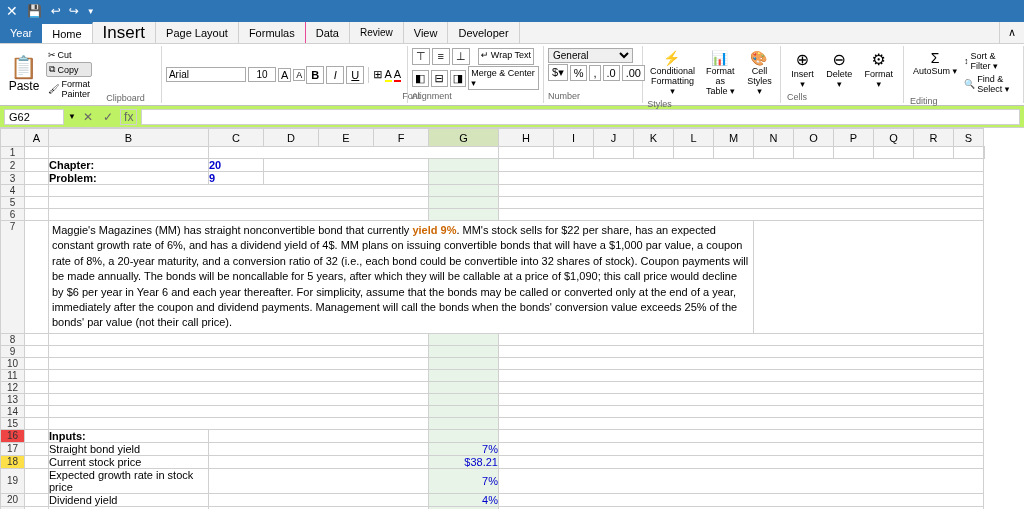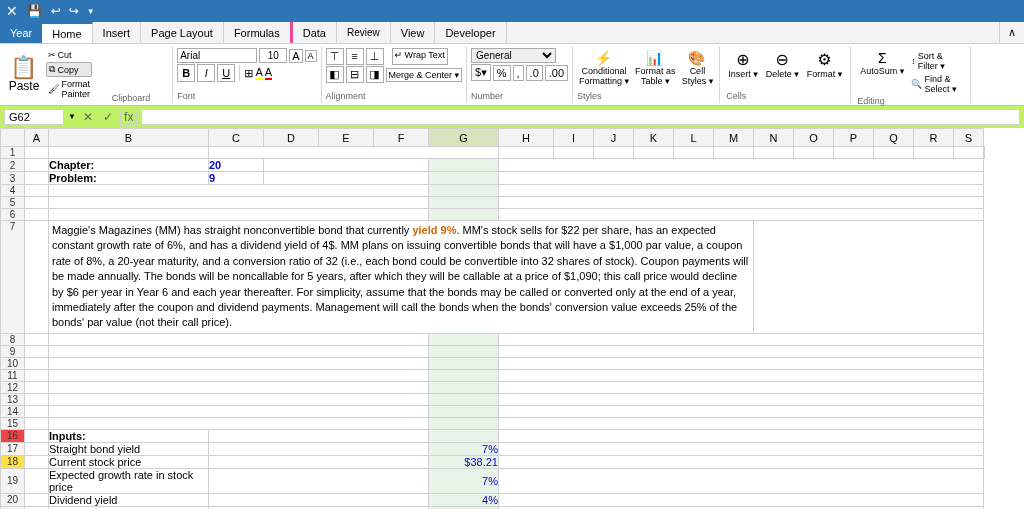--- a/index.html
+++ b/index.html
@@ -13,23 +13,23 @@
   <span style="color:white; font-size:14px; margin-right:4px;">✕</span>
   <span class="qat-btn">💾</span>
   <span class="qat-btn">↩</span>
   <span class="qat-btn">↪</span>
   <span class="qat-btn" style="font-size:8px;">▼</span>
 </div>
 
 <div style="background:#f3f3f3; border-bottom:1px solid #d0d0d0; display:flex; height:22px;">
   <div style="padding:3px 10px; font-size:11px; cursor:pointer; background:#2e75b6; color:white; display:flex; align-items:center;">Year</div>
   <div style="padding:3px 10px; font-size:11px; cursor:pointer; background:#fff; border-right:1px solid #d0d0d0; display:flex; align-items:center; border-top:2px solid #2e75b6;">Home</div>
-  <div style="padding:3px 10px; font-size:11px; cursor:pointer; border-right:1px solid #d0d0d0; display:flex; align-items:center;">Insert</div>
+  <div style="padding:3px 10px; font-size:17px; cursor:pointer; border-right:1px solid #d0d0d0; display:flex; align-items:center;">Insert</div>
   <div style="padding:3px 10px; font-size:11px; cursor:pointer; border-right:1px solid #d0d0d0; display:flex; align-items:center;">Page Layout</div>
-  <div style="padding:3px 10px; font-size:11px; cursor:pointer; border-right:3px solid #ec4899; display:flex; align-items:center;">Formulas</div>
+  <div style="padding:3px 10px; font-size:11px; cursor:pointer; border-right:1px solid #ec4899; display:flex; align-items:center;">Formulas</div>
   <div style="padding:3px 10px; font-size:11px; cursor:pointer; border-right:1px solid #d0d0d0; display:flex; align-items:center;">Data</div>
   <div style="padding:3px 10px; font-size:10px; cursor:pointer; border-right:1px solid #d0d0d0; display:flex; align-items:center;">Review</div>
   <div style="padding:3px 10px; font-size:11px; cursor:pointer; border-right:1px solid #d0d0d0; display:flex; align-items:center;">View</div>
   <div style="padding:3px 10px; font-size:11px; cursor:pointer; border-right:1px solid #d0d0d0; display:flex; align-items:center;">Developer</div>
   <div style="flex:1;"></div>
   <div style="padding:3px 8px; font-size:11px; cursor:pointer; display:flex; align-items:center; border-left:1px solid #d0d0d0;">∧</div>
 </div>
 
 <div style="display:flex; align-items:stretch; height:62px; background:#fff; border-bottom:1px solid #c0c0c0; padding:2px 0;">
 
@@ -46,21 +46,21 @@
         <span>⧉</span> 
           <span>Copy</span>
       </div>
       <div style="display:flex; align-items:center; font-size:9px; cursor:pointer; padding:1px 2px; gap:2px;">
         <span>🖌</span> Format Painter
       </div>
     </div>
     <div style="font-size:9px; color:#666; margin-top:auto; text-align:center; padding-top:2px; width:100%;">Clipboard</div>
   </div>
 
-  <div style="display:flex; flex-direction:column; padding:2px 4px; border-right:1px solid #d8d8d8; gap:1px; min-width:130px;">
+  <div style="display:flex; flex-direction:row; padding:2px 4px; border-right:1px solid #d8d8d8; gap:1px; min-width:130px;">
     <div style="display:flex; align-items:center; gap:2px;">
       <input value="Arial" style="width: 80px; font-size: 10px; border: 1px solid rgb(170, 170, 170); padding: 1px 2px;">
       <input value="10" style="width: 28px; font-size: 10px; border: 1px solid rgb(170, 170, 170); padding: 1px 2px; text-align: center;">
       <span style="cursor:pointer; font-size:11px; border:1px solid #aaa; padding:0 2px; background:#fff;">A</span>
       <span style="cursor:pointer; font-size:9px; border:1px solid #aaa; padding:0 2px; background:#fff;">A</span>
     </div>
     <div style="display:flex; align-items:center; gap:2px;">
       <button style="font-weight:bold; font-size:11px; width:18px; height:18px; border:1px solid #aaa; cursor:pointer; background:#fff; display:flex; align-items:center; justify-content:center;">B</button>
       <button style="font-style:italic; font-size:11px; width:18px; height:18px; border:1px solid #aaa; cursor:pointer; background:#fff; display:flex; align-items:center; justify-content:center;">I</button>
       <button style="text-decoration:underline; font-size:11px; width:18px; height:18px; border:1px solid #aaa; cursor:pointer; background:#fff; display:flex; align-items:center; justify-content:center;">U</button>

